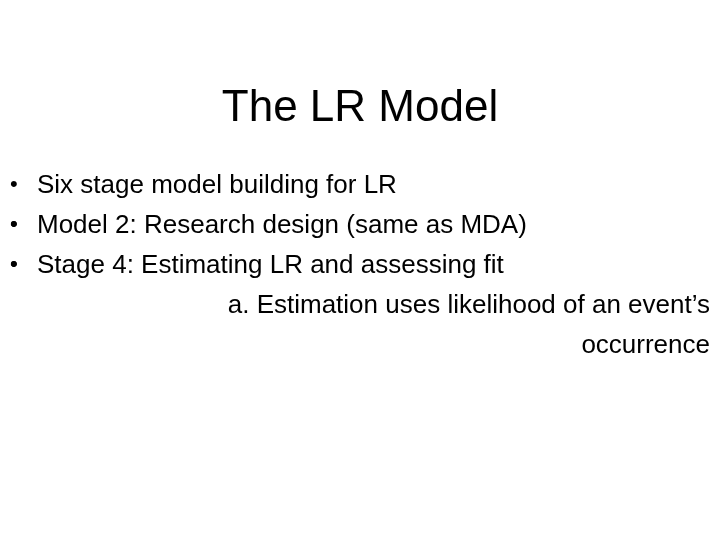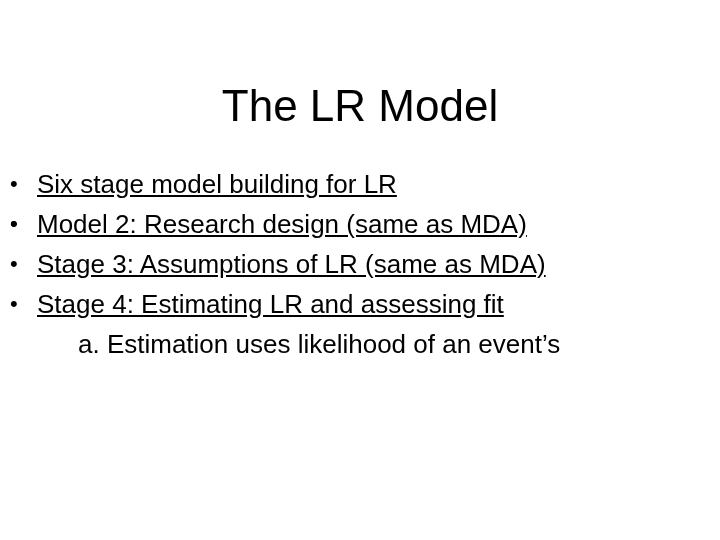--- a/index.html
+++ b/index.html
@@ -59,32 +59,32 @@
     left: 0px;
     top: 0px;
     width: 18px;
     font-size: 22px;
     line-height: 40px;
     text-align: left;
     color: #000000;
   }
   li.bullet-item > .bullet-text {
     display: inline;
-    text-decoration: underline;
   }
   .sub-block {
     margin-top: 0px;
     padding-left: 68px;
     font-size: 26px;
     line-height: 40px;
     color: #000000;
   }
   .sub-line {
     display: block;
     white-space: nowrap;
+    text-align: right;
   }
 </style>
 </head>
 <body>
 
 <div class="slide">
 
   <h1 class="slide-title">The LR Model</h1>
 
   <div class="body-block">
@@ -100,29 +100,29 @@
         <span class="bullet-marker">•</span>
       </li>
 
       <li class="bullet-item">
         <span class="bullet-marker">•</span>
         <span class="bullet-text">Model 2: Research design (same as MDA)</span>
       </li>
 
       <li class="bullet-item">
         <span class="bullet-marker">•</span>
-        <span class="bullet-text">Stage 3: Assumptions of LR (same as MDA)</span>
       </li>
 
       <li class="bullet-item">
         <span class="bullet-marker">•</span>
         <span class="bullet-text">Stage 4: Estimating LR and assessing fit</span>
       </li>
 
     </ul>
 
     <div class="sub-block">
       <span class="sub-line">a. Estimation uses likelihood of an event’s</span>
+      <span class="sub-line">occurrence</span>
     </div>
 
   </div>
 
 </div>
 
 </body></html>

